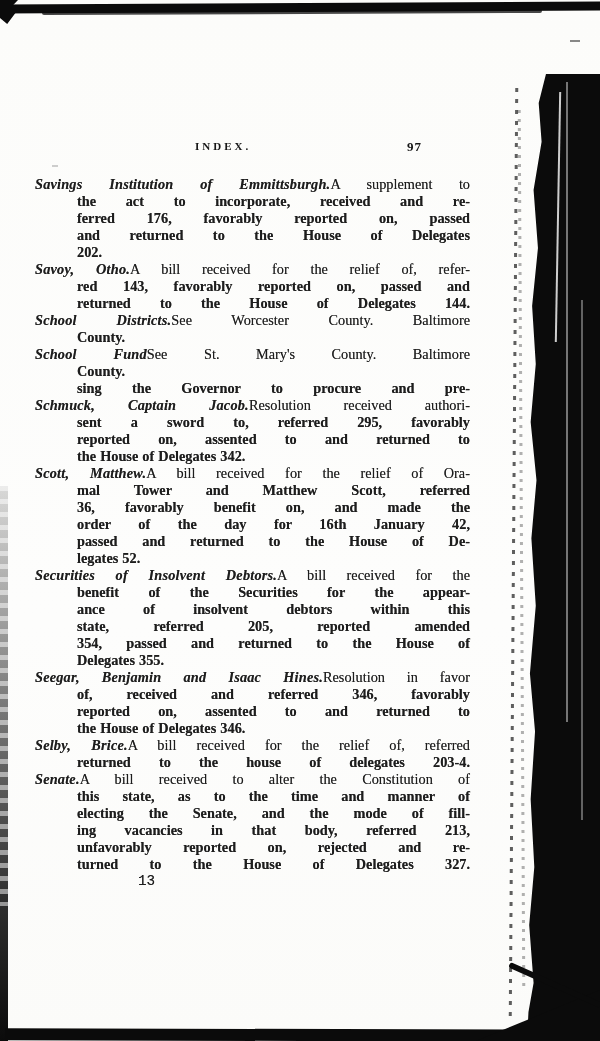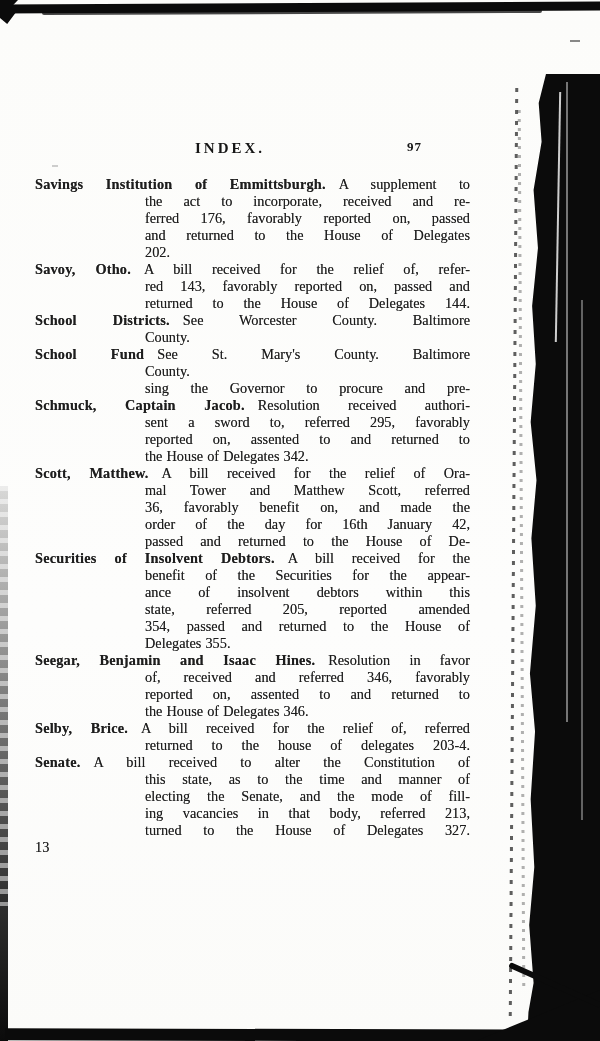--- a/index.html
+++ b/index.html
@@ -37,38 +37,38 @@
   .bottom-band{left:5px;top:1029px;width:595px;height:12px;transform:rotate(.15deg);}
   .br-wedge{left:476px;top:990px;width:124px;height:51px;clip-path:polygon(100% 0,100% 100%,0 100%);}
   .br-streak{left:505px;top:982px;width:100px;height:6px;transform:rotate(24deg);border-radius:3px;}
   .speck{position:absolute;background:rgba(40,40,40,.55);}
   .sp1{left:570px;top:40px;width:10px;height:2px;}
   .sp2{left:52px;top:165px;width:6px;height:2px;opacity:.4;}
 
   
   .header-title{
     position:absolute;left:195px;top:140px;
-    font-size:15px;font-weight:bold;letter-spacing:3px;color:#161616;text-align:right;
+    font-size:11px;font-weight:bold;letter-spacing:3px;color:#161616;text-align:right;
   }
   .header-pagenum{
     position:absolute;left:407px;top:139px;
     font-size:13px;font-weight:bold;letter-spacing:1px;color:#161616;
   }
   .text-block{
     position:absolute;left:35px;top:176px;width:435px;
     font-size:14.3px;line-height:17px;color:#1d1d1d;
     text-shadow:0 0 .4px rgba(0,0,0,.55);
     word-spacing:.5px;
   }
   .line{min-height:17px;text-align:justify;text-align-last:justify;}
   .line.short{text-align-last:left;}
-  .line.cont{margin-left:110px;}
+  .line.cont{margin-left:42px;font-weight:bold;}
   .entry:last-child .line.cont{margin-left:112px;}
-  .head{font-weight:bold;margin-right:13px;letter-spacing:.2px;}
-  .footer-mark{text-align-last:left;}
+  .head{font-style:italic;font-weight:bold;margin-right:0;letter-spacing:.2px;}
+  .footer-mark{margin-left:103px;text-align-last:left;font-family:Liberation Mono, monospace;}
 </style>
 </head>
 <body>
 
 <div class="page">
 
   <div class="header-title">INDEX.</div>
   <div class="header-pagenum">97</div>
 
   <div class="text-block">
@@ -98,20 +98,21 @@
         <div class="line cont">sent a sword to, referred 295, favorably</div>
         <div class="line cont">reported on, assented to and returned to</div>
         <div class="line cont short">the House of Delegates 342.</div>
       </div>
       <div class="entry">
         <div class="line first"><span class="head">Scott, Matthew.</span><span>A bill received for the relief of Ora-</span></div>
         <div class="line cont">mal Tower and Matthew Scott, referred</div>
         <div class="line cont">36, favorably benefit on, and made the</div>
         <div class="line cont">order of the day for 16th January 42,</div>
         <div class="line cont">passed and returned to the House of De-</div>
+        <div class="line cont short">legates 52.</div>
       </div>
       <div class="entry">
         <div class="line first"><span class="head">Securities of Insolvent Debtors.</span><span>A bill received for the</span></div>
         <div class="line cont">benefit of the Securities for the appear-</div>
         <div class="line cont">ance of insolvent debtors within this</div>
         <div class="line cont">state, referred 205, reported amended</div>
         <div class="line cont">354, passed and returned to the House of</div>
         <div class="line cont short">Delegates 355.</div>
       </div>
       <div class="entry">
@@ -122,20 +123,21 @@
       </div>
       <div class="entry">
         <div class="line first"><span class="head">Selby, Brice.</span><span>A bill received for the relief of, referred</span></div>
         <div class="line cont">returned to the house of delegates 203-4.</div>
       </div>
       <div class="entry">
         <div class="line first"><span class="head">Senate.</span><span>A bill received to alter the Constitution of</span></div>
         <div class="line cont">this state, as to the time and manner of</div>
         <div class="line cont">electing the Senate, and the mode of fill-</div>
         <div class="line cont">ing vacancies in that body, referred 213,</div>
+        <div class="line cont">unfavorably reported on, rejected and re-</div>
         <div class="line cont">turned to the House of Delegates 327.</div>
       </div>
       <div class="line footer-mark short">13</div>
     </div>
 
   <div class="artifact top-streak"></div>
   <div class="artifact top-streak2"></div>
   <div class="artifact top-left-blob"></div>
   <div class="artifact right-band"></div>
   <div class="crack crack1"></div>

